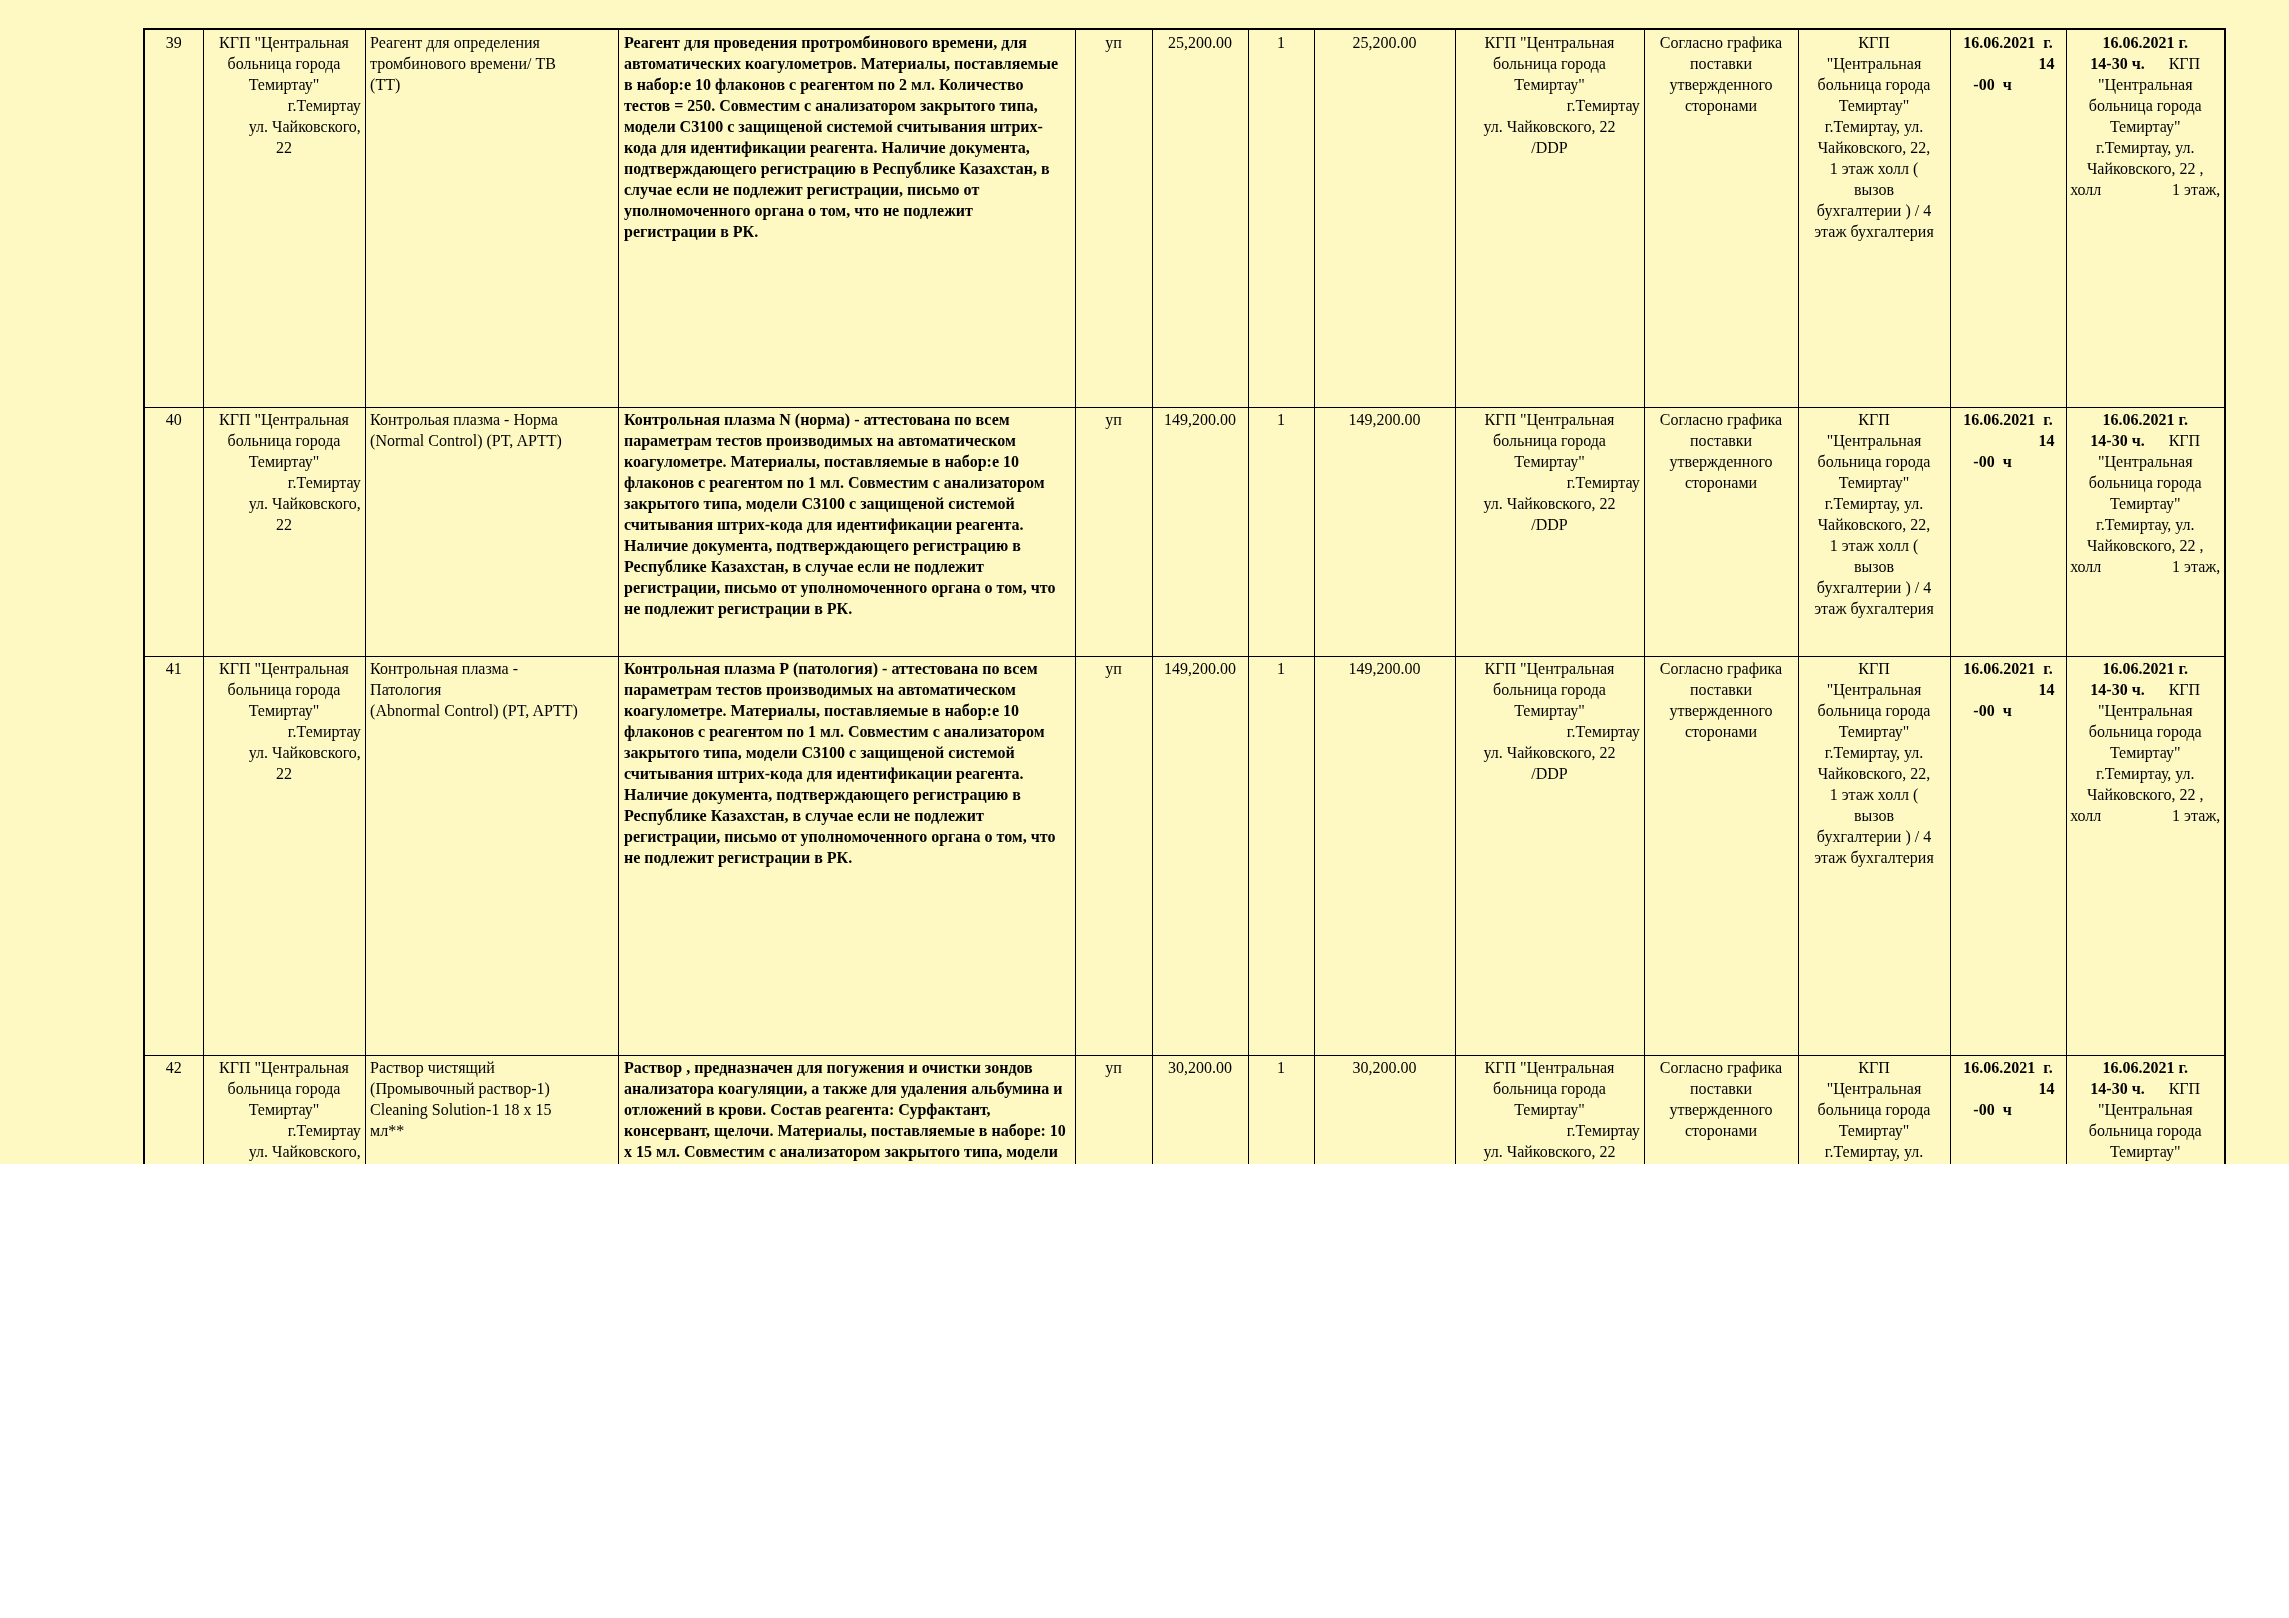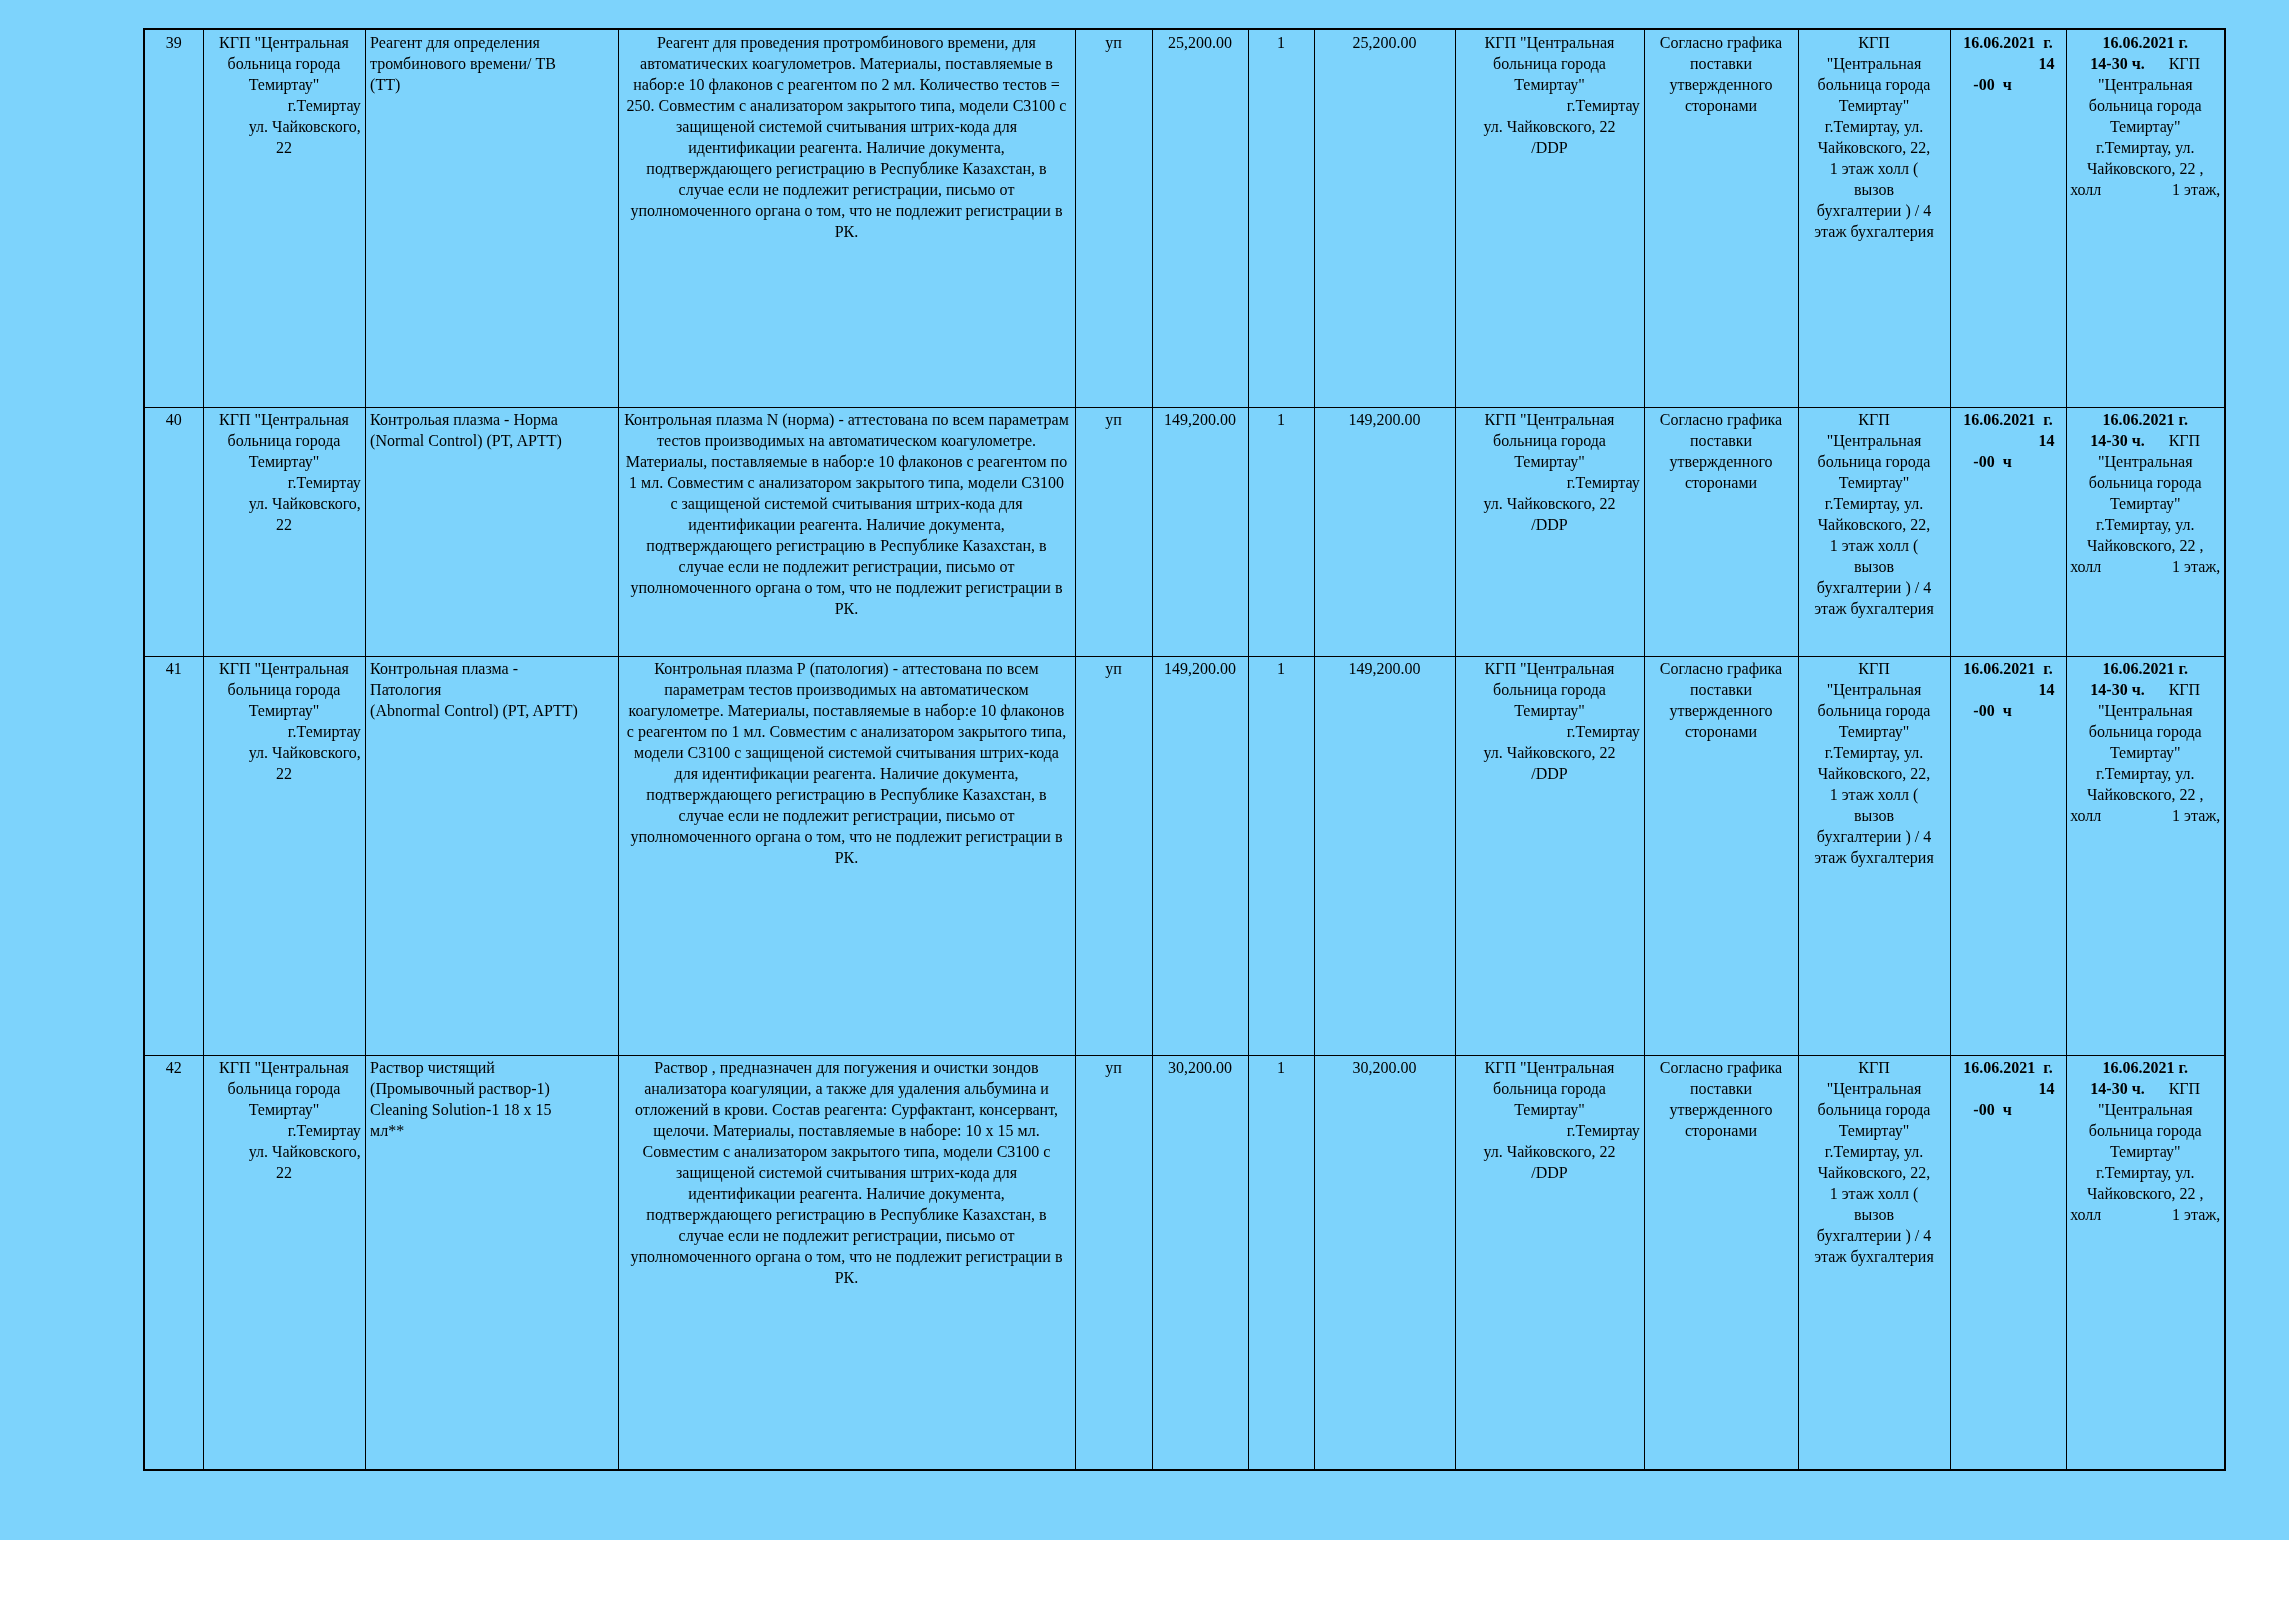--- a/index.html
+++ b/index.html
@@ -1,40 +1,40 @@
 <!DOCTYPE html>
 <html style="font-size:14.8px"><head>
 <meta charset="utf-8">
 <style>
   html,body{margin:0;padding:0;background:#ffffff;}
   body{
     width:2290px;height:1619px;
     font-family:"Liberation Serif","DejaVu Serif",serif;
     font-size:16px;color:#000;
   }
-  .page{position:relative;width:2290px;height:1540px;background:#7dd3fc;overflow:hidden;}
+  .page{position:relative;width:2290px;height:1164px;background:#fef9c3;overflow:hidden;}
   table.ptable{
     position:absolute;left:143px;top:28px;width:2081px;
     border-collapse:collapse;table-layout:fixed;
     border:2.8px solid #000;
   }
   td{
     border:1.8px solid #000;
     vertical-align:top;
     padding:1.8px 3.7px;
     line-height:21px;
     overflow:hidden;
   }
   .c{text-align:center;}
   .l{text-align:right;}
   .r{text-align:right;}
   .b{font-weight:bold;}
   .pre{white-space:pre-line;}
   .ln{white-space:pre;}
-  td.desc{padding:1.8px 5.5px;text-align:center;}
+  td.desc{padding:1.8px 5.5px;text-align:left;font-weight:bold;}
   td.item{white-space:pre-line;text-align:left;padding:1.8px 4.6px;margin-top:40px;}
   .pr{padding-right:7.4px;}
   .pr2{padding-right:31px;}
   .spread{display:flex;justify-content:space-between;white-space:pre;gap:12px;}
   .gap{display:inline-block;width:24px;}
   tr.r39{height:378px;}
   tr.r40{height:249px;}
   tr.r41{height:399px;}
   tr.r42{height:415px;}
 </style>

